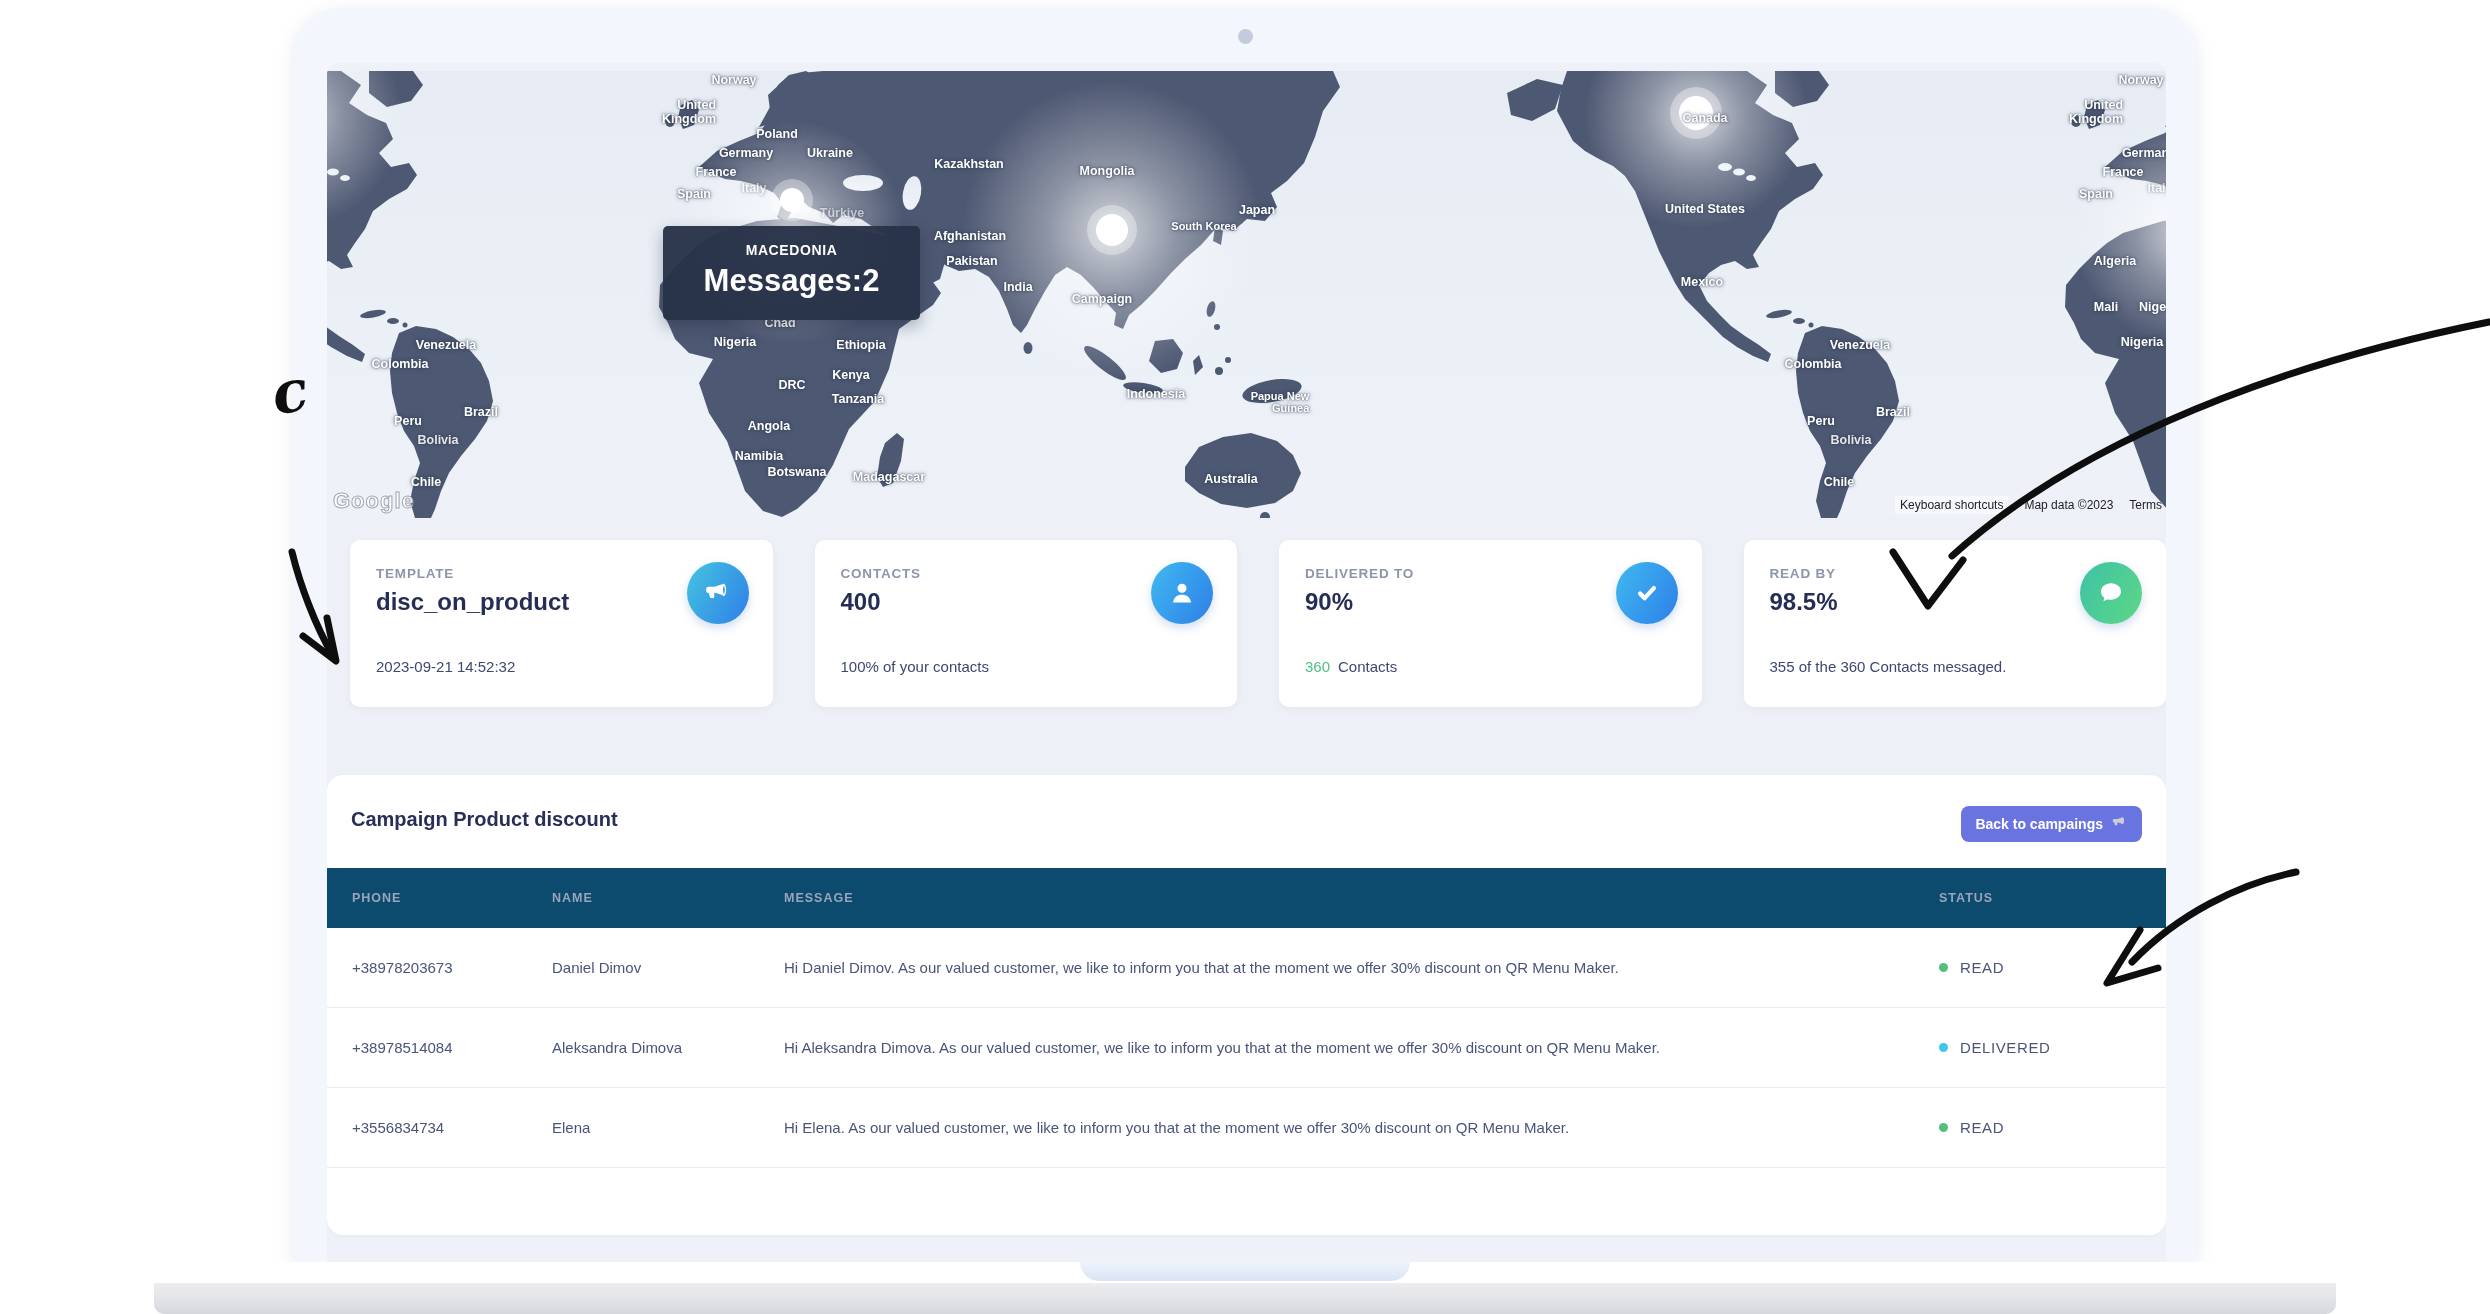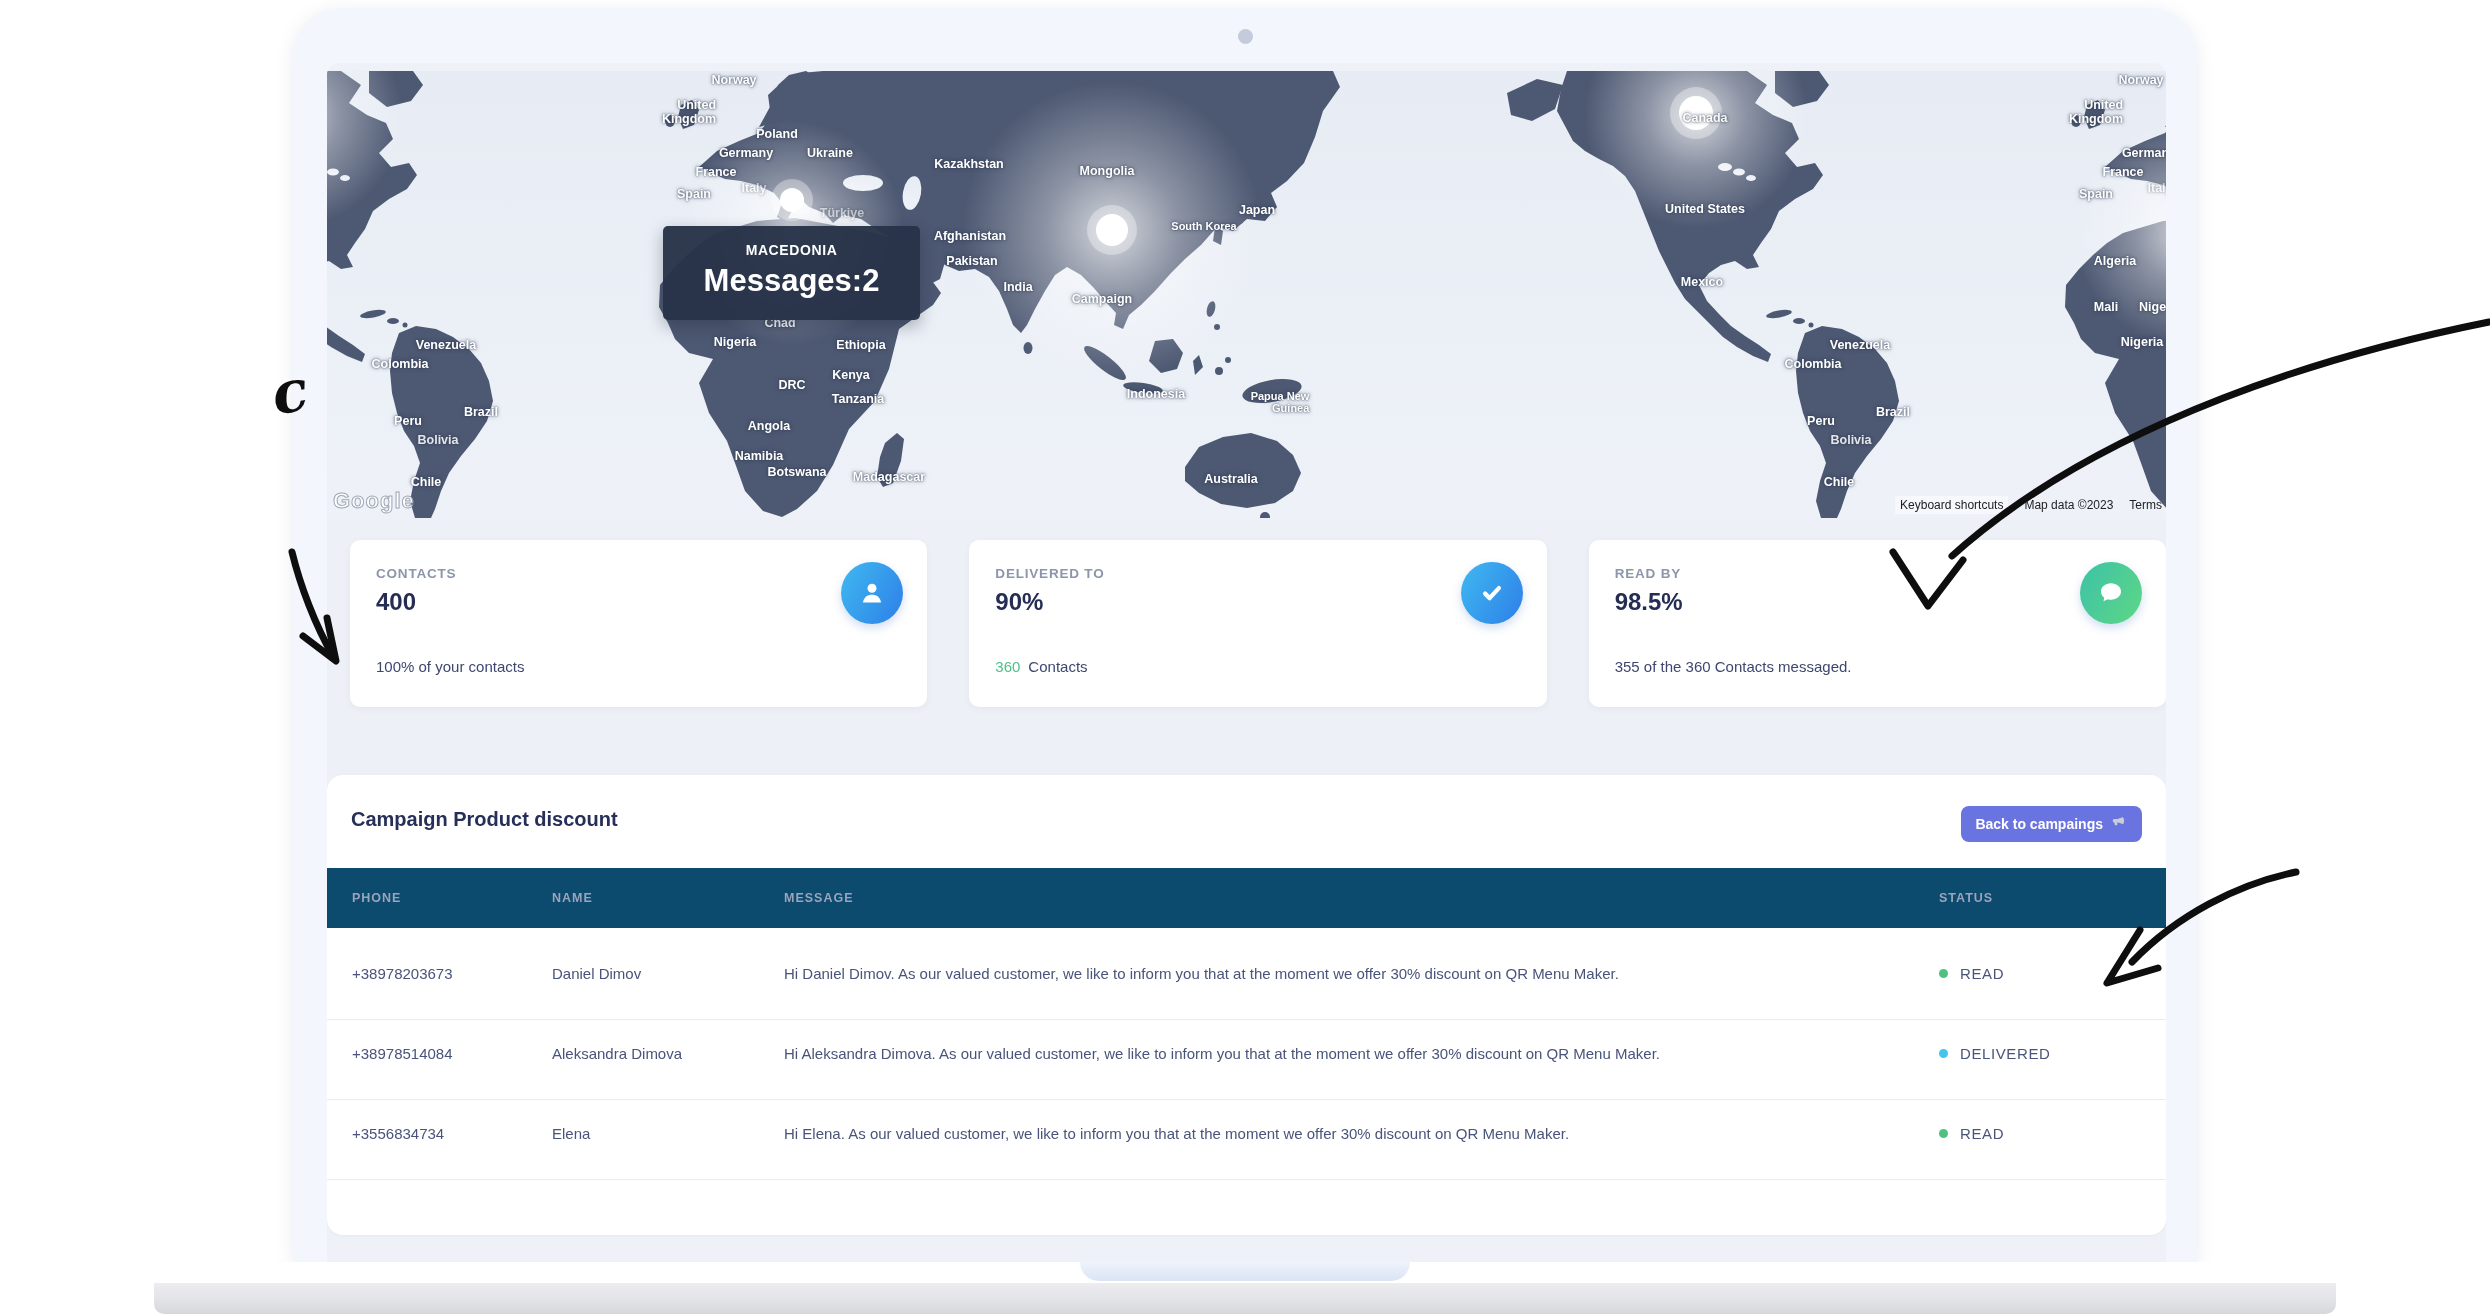--- a/index.html
+++ b/index.html
@@ -50,21 +50,21 @@
   
   .panel{position:absolute;left:0;top:712px;width:1839px;height:460px;background:#ffffff;border-radius:16px;
     box-shadow:0 1px 4px rgba(110,120,150,.06);}
   .panel-title{position:absolute;left:24px;top:33px;font-size:20px;font-weight:700;color:#272f58;}
   .back-btn{position:absolute;right:24px;top:31px;height:36px;background:#6a74e0;border:none;border-radius:8px;
     color:#fff;font-size:14px;font-weight:700;padding:0 14px;display:flex;align-items:center;gap:8px;cursor:pointer;
     font-family:"Liberation Sans","DejaVu Sans",sans-serif;}
   .thead,.trow{position:absolute;left:0;width:1839px;display:grid;
     grid-template-columns:200px 232px 1155px 252px;box-sizing:border-box;padding-left:25px;align-items:center;}
   .thead{top:93px;height:60px;background:#0c4a6e;font-size:12.5px;font-weight:700;color:#9aa4ba;letter-spacing:1px;}
-  .trow{height:92px;font-size:15px;color:#49547a;border-bottom:1px solid #e9edf3;}
+  .trow{height:80px;font-size:15px;color:#49547a;border-bottom:1px solid #e9edf3;}
   .trow .cell-msg{padding-right:40px;}
   .status-cell{display:flex;align-items:center;gap:12px;letter-spacing:.6px;}
   .status-dot{width:9px;height:9px;border-radius:50%;}
 
   
   .annot{position:absolute;left:0;top:0;z-index:50;pointer-events:none;}
   .handletter{position:absolute;left:272px;top:358px;font-family:"DejaVu Serif","Liberation Serif",serif;
     font-style:italic;font-weight:700;font-size:58px;color:#0e0e0e;transform:rotate(-10deg);z-index:50;}
 </style>
 </head>
@@ -231,20 +231,30 @@
         <div class="map-attrib">
           <span class="attrib-chip">Keyboard shortcuts</span>
           <span>Map data ©2023</span>
           <span>Terms</span>
         </div>
       </div>
 
       <div class="stats">
         <div class="cards">
 
+          <div class="card">
+            <div class="card-label">TEMPLATE</div>
+            <div class="card-value">disc_on_product</div>
+            <div class="card-icon" style="background: linear-gradient(120deg, rgb(69, 196, 224), rgb(46, 127, 232));">
+              <svg width="30" height="30" viewBox="0 0 24 24" fill="#fff">
+                  <path d="M16.5 4.5c.8 0 2 1.9 2 5s-1.2 5-2 5c-.3 0-.7-.3-1-.9L9 11.6v3.1c0 .7-.5 1.3-1.2 1.3H6.6c-.6 0-1.1-.4-1.2-1l-.7-3H4.2C3 12 2.5 10.7 2.5 9.5S3 7 4.2 7h4.9l6.4-2.1c.3-.3.7-.4 1-.4zm.2 1.8c-.3.5-.7 1.6-.7 3.2s.4 2.7.7 3.2c.4-.5.8-1.6.8-3.2s-.4-2.7-.8-3.2z"></path>
+                </svg>
+            </div>
+            <div class="card-sub">2023-09-21 14:52:32</div>
+          </div>
 
           <div class="card">
             <div class="card-label">CONTACTS</div>
             <div class="card-value">400</div>
             <div class="card-icon" style="background: linear-gradient(120deg, rgb(63, 185, 240), rgb(46, 127, 232));">
               <svg width="30" height="30" viewBox="0 0 24 24" fill="#fff">
                   <circle cx="12" cy="8.2" r="3.6"></circle>
                   <path d="M4.8 19.5c.7-4.2 3.4-6.1 7.2-6.1s6.5 1.9 7.2 6.1z"></path>
                 </svg>
             </div>

